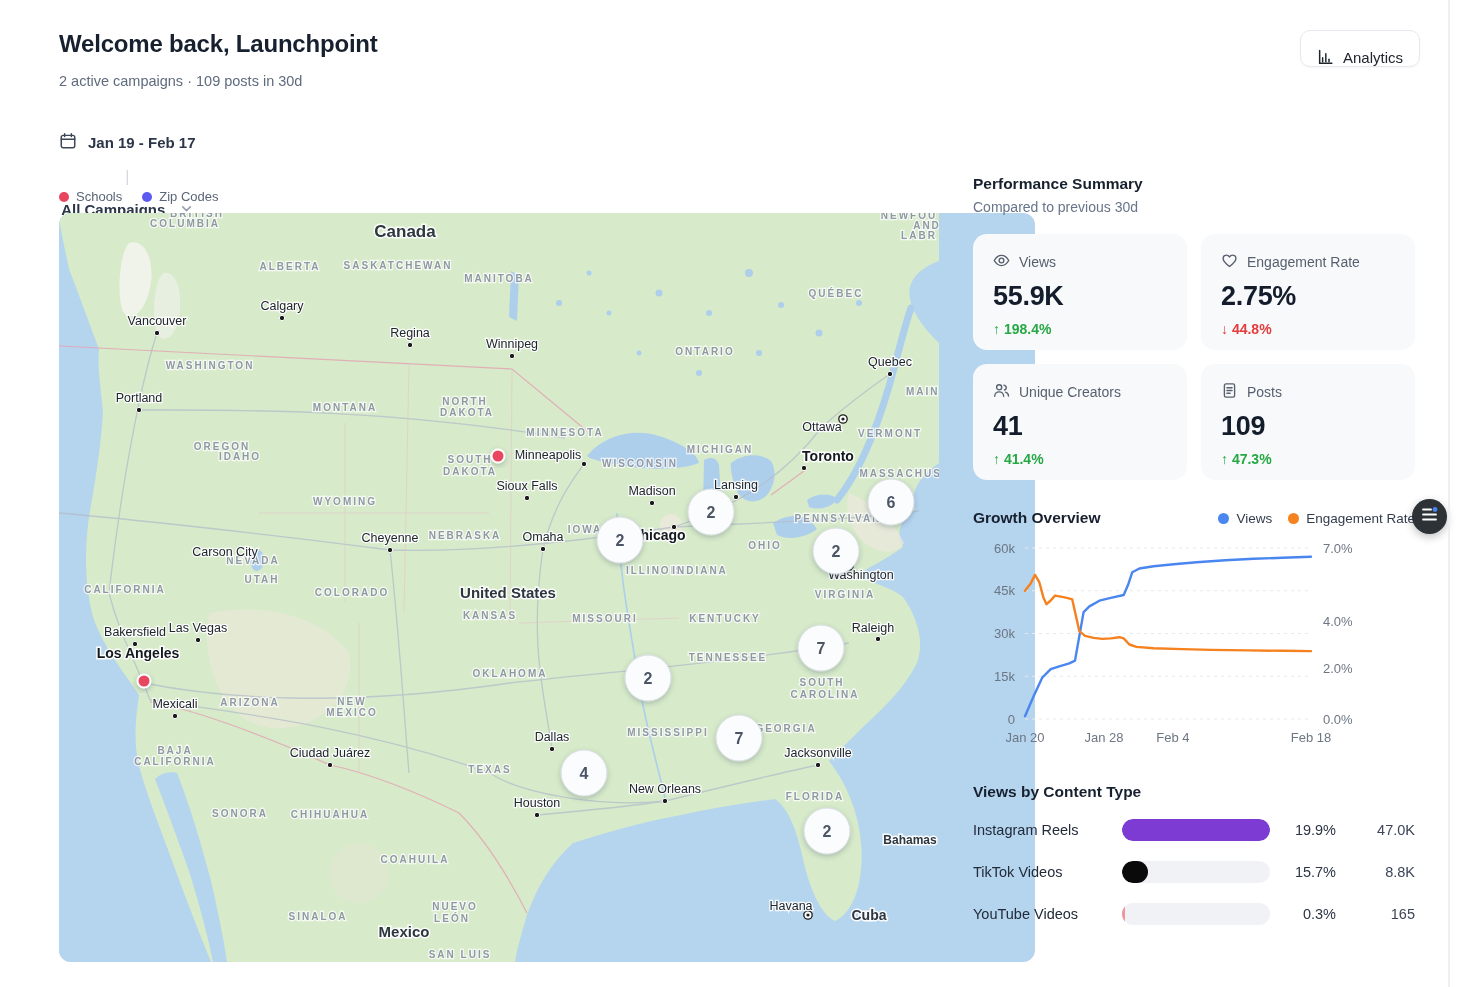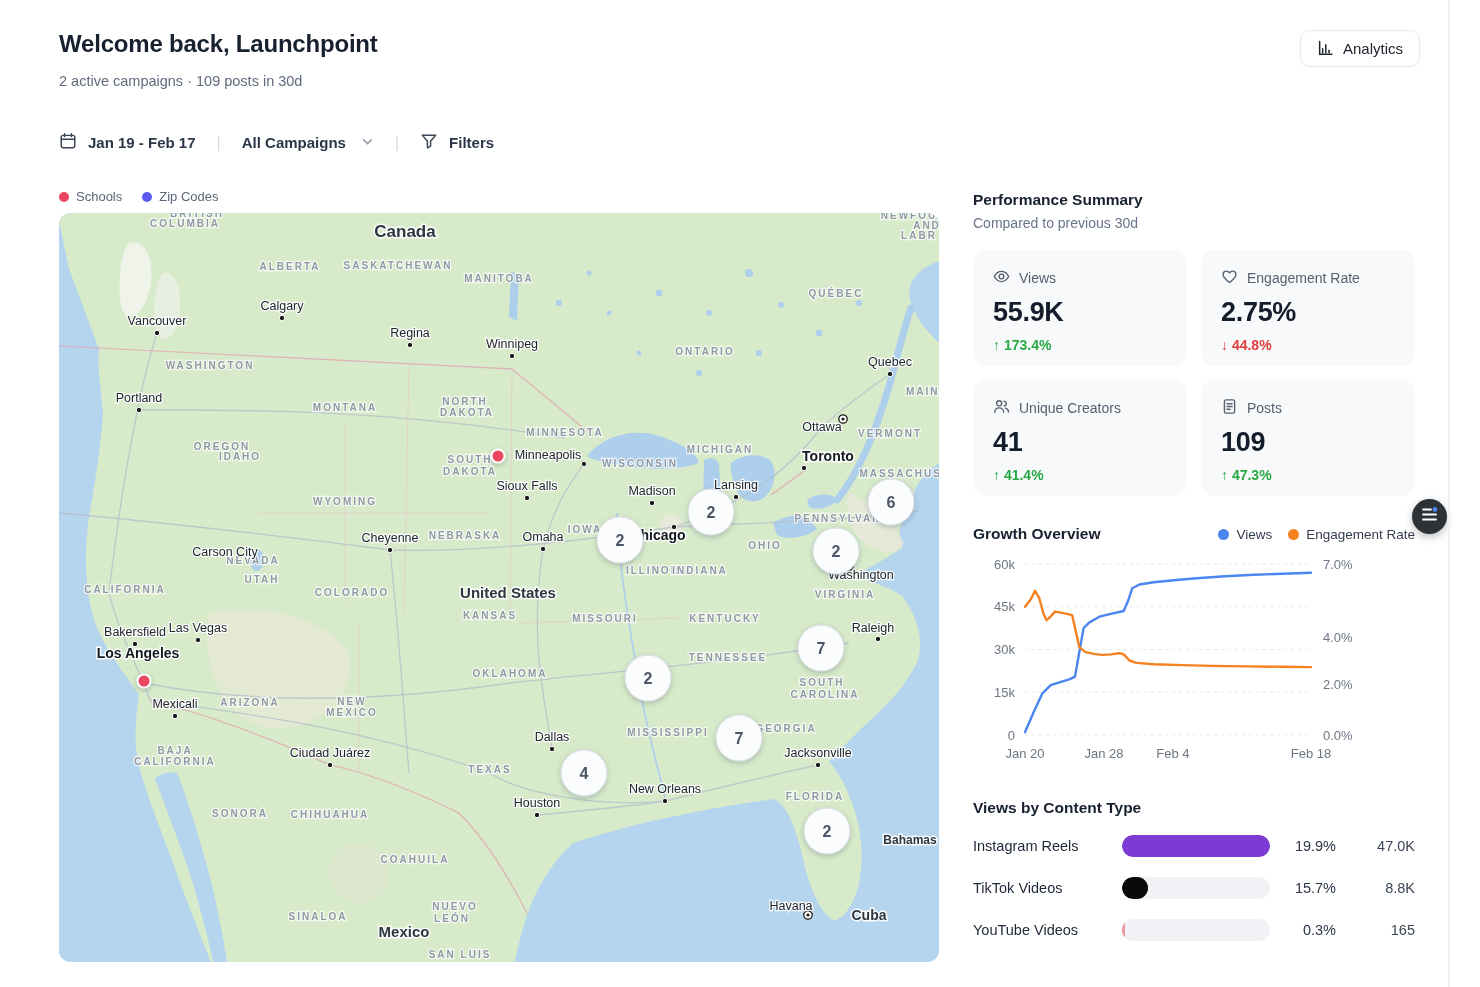--- a/index.html
+++ b/index.html
@@ -1,43 +1,43 @@
 <!DOCTYPE html>
 <html><head>
 <meta charset="utf-8">
 <style>
   html,body{margin:0;padding:0;background:#fff;}
   body{font-family:"Liberation Sans",sans-serif;color:#1b2533;}
   #app{position:relative;width:1480px;height:987px;background:#fff;overflow:hidden;}
 
   .page-title{position:absolute;left:59px;top:30px;font-size:24px;font-weight:700;color:#17202e;letter-spacing:-.2px;}
   .page-sub{position:absolute;left:59px;top:73px;font-size:14.5px;color:#5f6b7d;}
-  .analytics-btn{position:absolute;left:1300px;top:30px;height:35px;padding:0 16px;display:flex;align-items:center;gap:9px;
+  .analytics-btn{position:absolute;left:1300px;top:30px;height:35px;padding:0 16px;display:flex;align-items:flex-end;gap:9px;
     border:1px solid #e6e9ee;border-radius:10px;background:#fff;font-size:15px;color:#20262e;box-shadow:0 1px 2px rgba(20,30,40,.04);cursor:pointer;}
   .analytics-btn svg{display:block;}
 
-  .filter-bar{position:absolute;left:59px;top:132px;display:flex;align-items:center;gap:15px;font-size:15px;color:#2f3b4e;}
+  .filter-bar{position:absolute;left:59px;top:132px;display:flex;align-items:center;gap:15px;font-size:15px;color:#2f3b4e;flex-direction:column;}
   .filter-item{display:flex;align-items:center;gap:11px;cursor:pointer;}
   .filter-item .txt{font-weight:600;color:#2b3648;}
   .filter-sep{color:#d4dae1;font-size:16px;padding:0 6px;}
   .chev{margin-left:4px;color:#97a1ad;}
 
   .map-legend{position:absolute;left:59px;top:189px;display:flex;gap:20px;font-size:13px;color:#5a6577;}
   .legend-item{display:flex;align-items:center;gap:7px;cursor:default;}
   .legend-dot{width:10px;height:10px;border-radius:50%;}
 
-  .map-wrap{position:absolute;left:59px;top:213px;width:880px;height:749px;border-radius:12px;overflow:hidden;background:#b5d4ee;}
+  .map-wrap{position:absolute;left:59px;top:213px;width:976px;height:749px;border-radius:12px;overflow:hidden;background:#b5d4ee;}
   .map-wrap svg{display:block;}
   text.st{font-size:10px;font-weight:600;fill:#8f98a3;letter-spacing:2px;paint-order:stroke;stroke:rgba(255,255,255,.75);stroke-width:2.5px;text-anchor:middle;}
   text.city{font-size:12.5px;font-weight:500;fill:#20262e;paint-order:stroke;stroke:rgba(255,255,255,.9);stroke-width:2.5px;text-anchor:middle;}
   text.city-major{font-size:14px;font-weight:700;fill:#14191f;paint-order:stroke;stroke:rgba(255,255,255,.92);stroke-width:3px;text-anchor:middle;}
   text.country{font-weight:700;fill:#2e3640;paint-order:stroke;stroke:rgba(255,255,255,.9);stroke-width:3px;text-anchor:middle;}
   text.cluster-n{font-size:16px;font-weight:600;fill:#4c5565;text-anchor:middle;}
 
-  .panel{position:absolute;left:973px;top:191px;width:442px;}
+  .panel{position:absolute;left:973px;top:175px;width:442px;}
   .panel-title{font-size:15.5px;font-weight:700;color:#17202e;}
   .panel-sub{font-size:14px;color:#68748a;margin-top:6px;}
   .cards{display:grid;grid-template-columns:1fr 1fr;gap:14px;margin-top:19px;}
   .card{background:#f8f9fb;border-radius:14px;padding:18px 20px 16px;box-sizing:border-box;height:116px;}
   .card-head{display:flex;align-items:center;gap:9px;color:#57606f;font-size:14px;}
   .card-value{font-size:27px;font-weight:700;color:#141d2b;margin-top:9px;letter-spacing:-.3px;}
   .card-delta{font-size:14px;margin-top:9px;font-weight:600;}
   .delta-up{color:#27a844;} .delta-down{color:#e23c3c;}
 
   .growth-head{display:flex;justify-content:space-between;margin-top:29px;}
@@ -347,21 +347,21 @@
     <div class="cards" id="metric-cards">
         <div class="card">
           <div class="card-head">
             <span><svg width="17" height="17" viewBox="0 0 16 16" fill="none" stroke="#57606f" stroke-width="1.3">
                 <path d="M1.2 8 C3 4.8 5.3 3.2 8 3.2 C10.7 3.2 13 4.8 14.8 8 C13 11.2 10.7 12.8 8 12.8 C5.3 12.8 3 11.2 1.2 8 Z"></path>
                 <circle cx="8" cy="8" r="2.2"></circle>
               </svg></span>
             <span>Views</span>
           </div>
           <div class="card-value">55.9K</div>
-          <div class="card-delta delta-up">↑ 173.4%</div>
+          <div class="card-delta delta-up">↑ 198.4%</div>
         </div>
         <div class="card">
           <div class="card-head">
             <span><svg width="17" height="17" viewBox="0 0 16 16" fill="none" stroke="#57606f" stroke-width="1.3" stroke-linejoin="round">
                 <path d="M8 13.6 C4.2 10.8 2 8.6 2 6.1 C2 4.3 3.4 2.9 5.1 2.9 C6.3 2.9 7.4 3.6 8 4.7 C8.6 3.6 9.7 2.9 10.9 2.9 C12.6 2.9 14 4.3 14 6.1 C14 8.6 11.8 10.8 8 13.6 Z"></path>
               </svg></span>
             <span>Engagement Rate</span>
           </div>
           <div class="card-value">2.75%</div>
           <div class="card-delta delta-down">↓ 44.8%</div>

